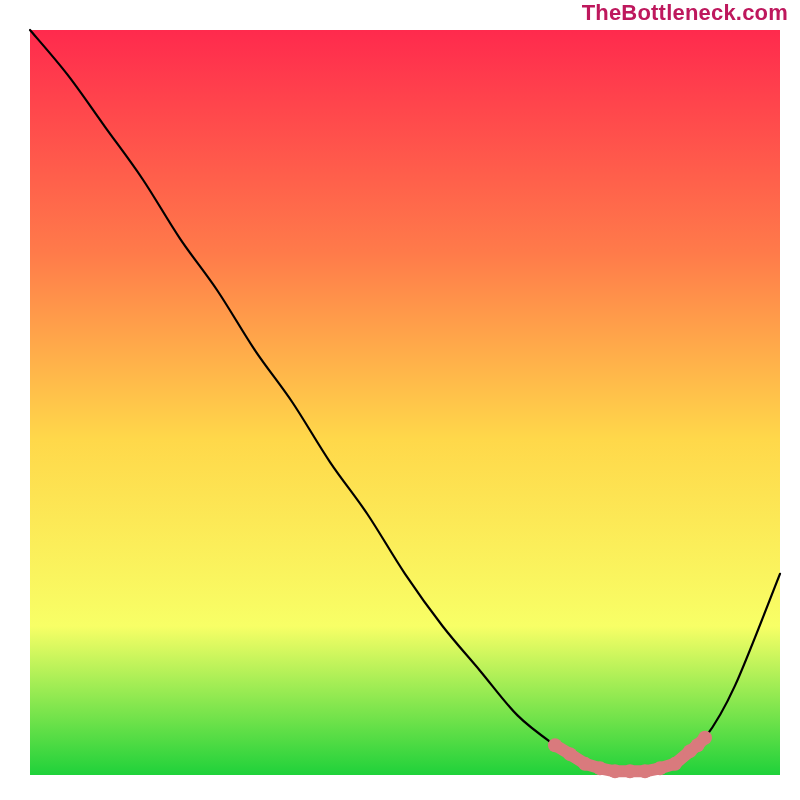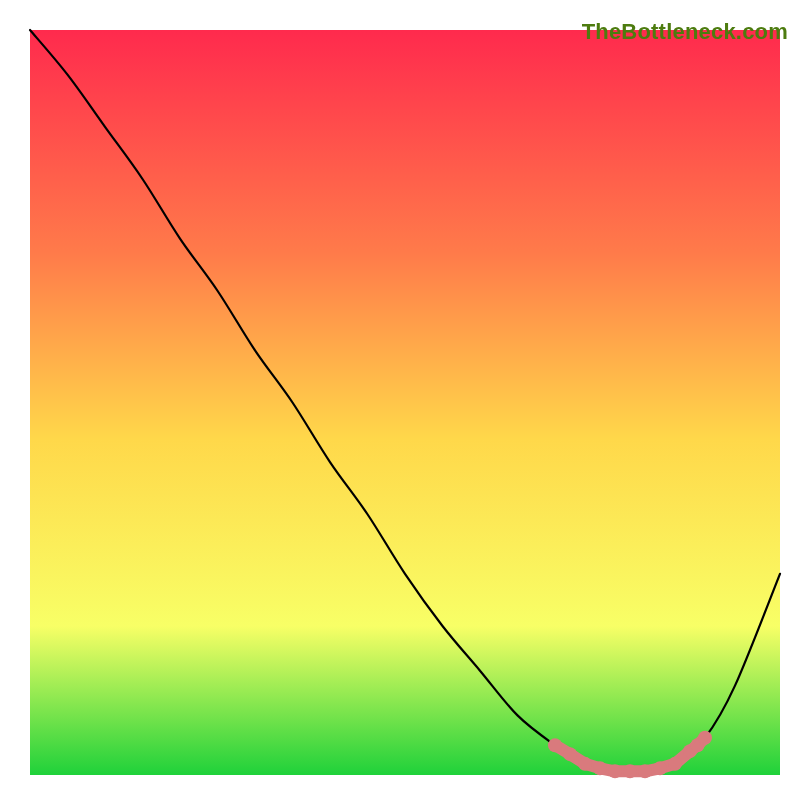--- a/index.html
+++ b/index.html
@@ -11,25 +11,25 @@
     background: #fff;
     font-family: Arial, Helvetica, sans-serif;
   }
   .chart-container {
     position: relative;
     width: 800px;
     height: 800px;
   }
   .watermark {
     position: absolute;
-    top: 19px;
+    top: 0;
     right: 12px;
     font-size: 22px;
     font-weight: 600;
-    color: #4d7c0f;
+    color: #be185d;
     letter-spacing: 0.2px;
     z-index: 10;
   }
   svg {
     display: block;
     width: 800px;
     height: 800px;
   }
   .curve {
     fill: none;

